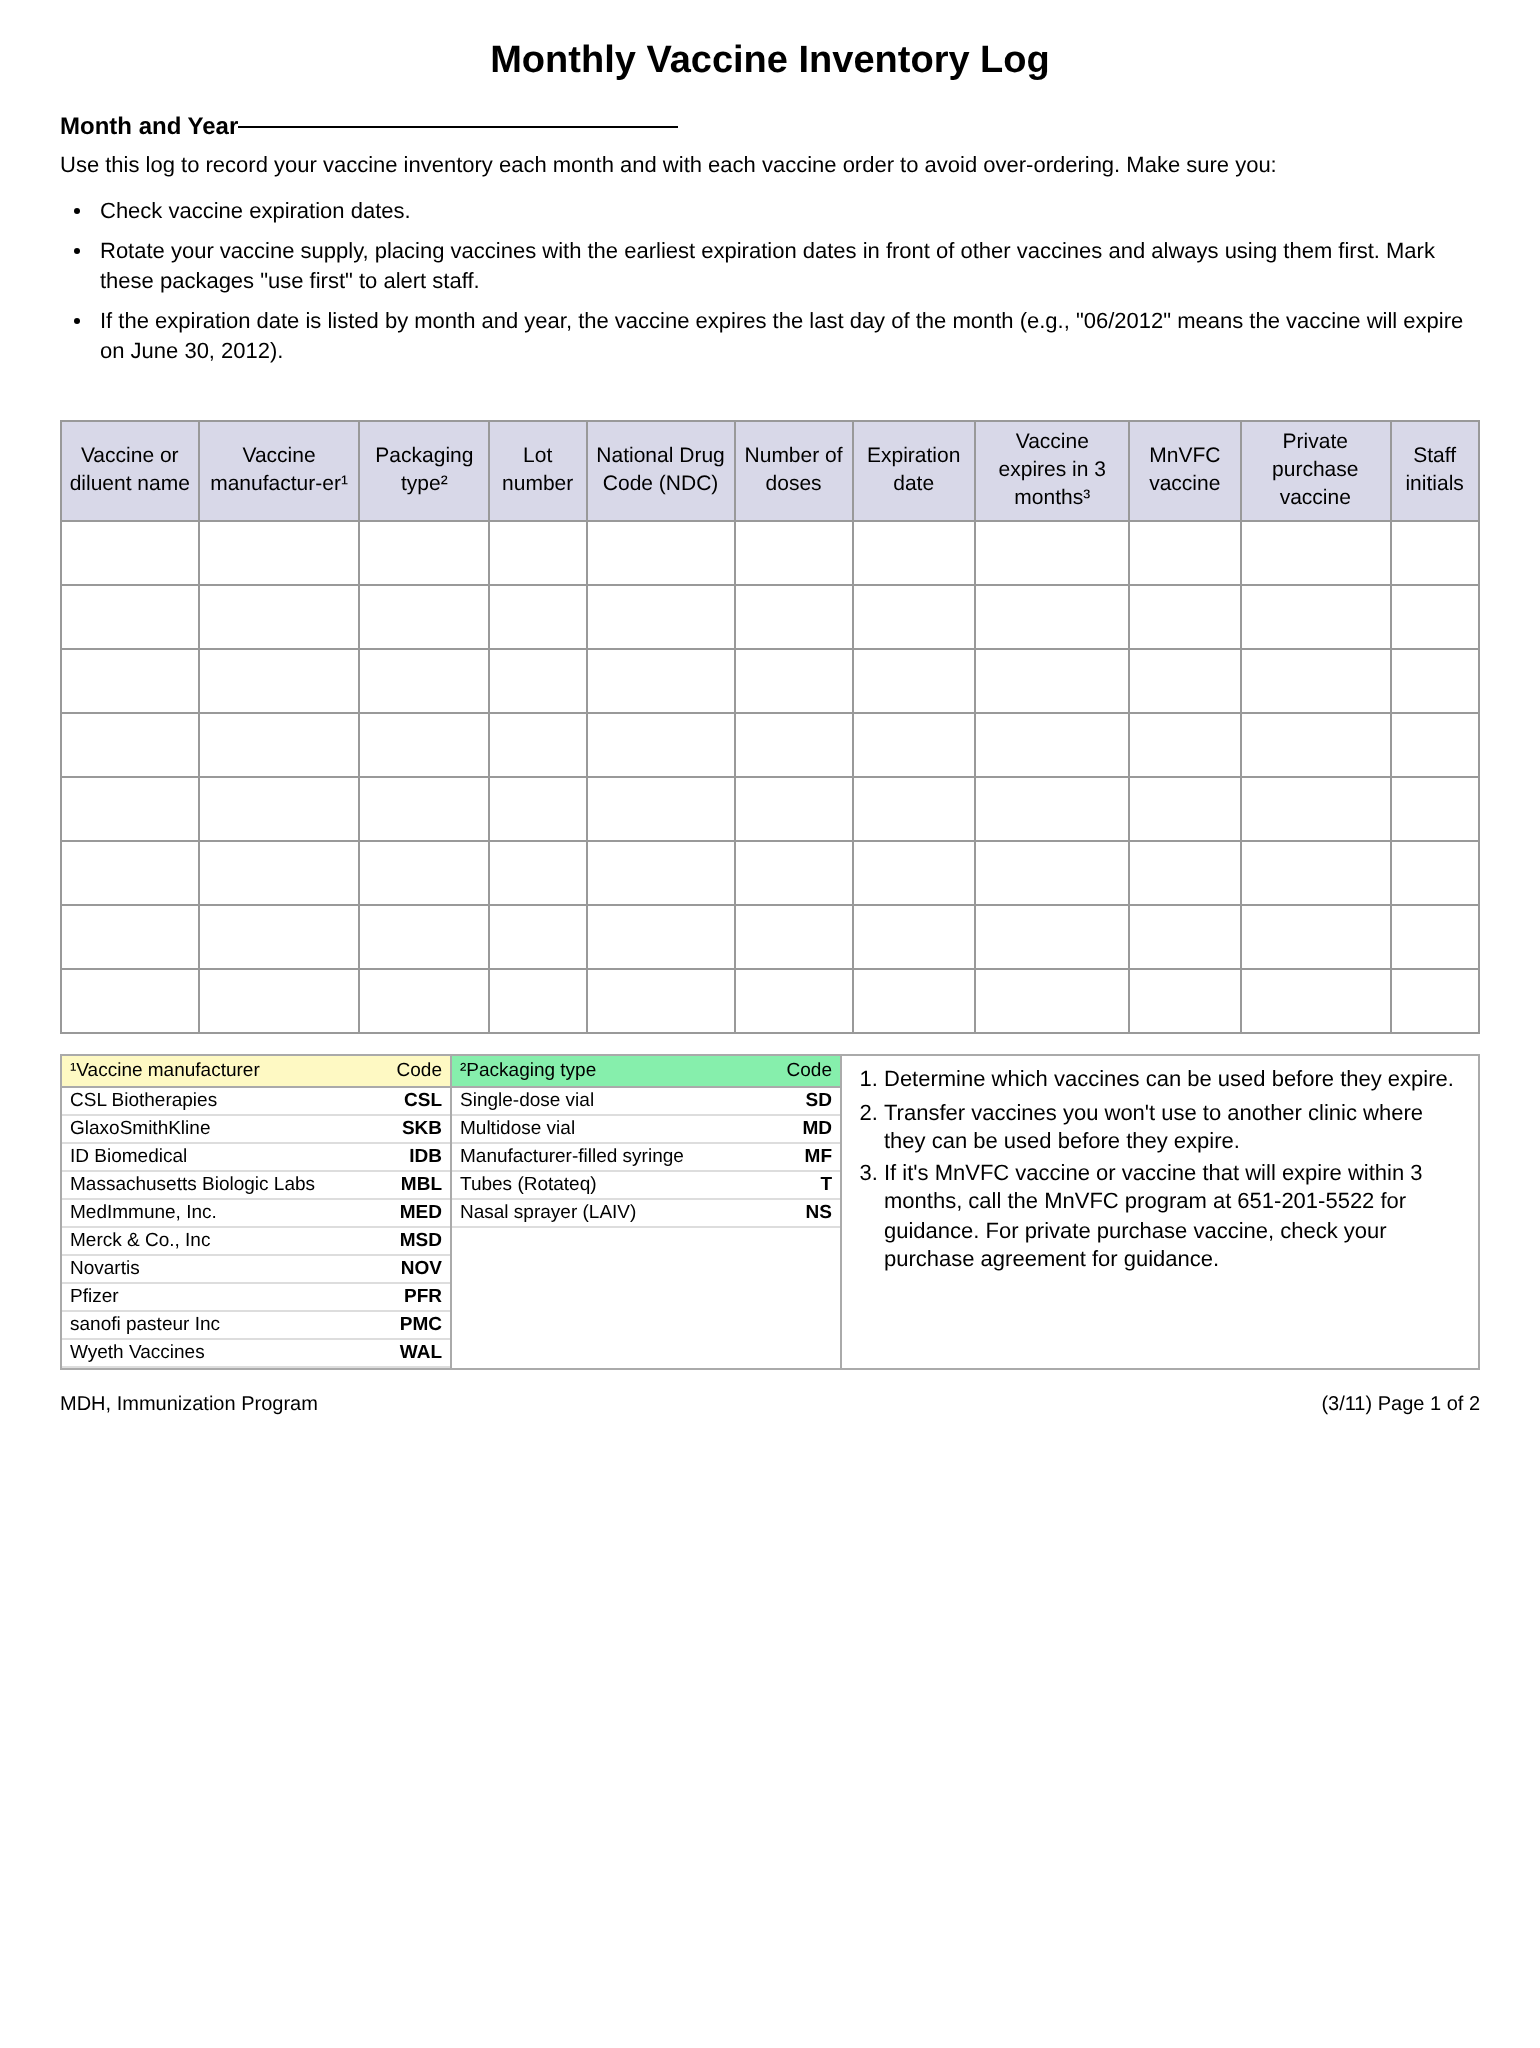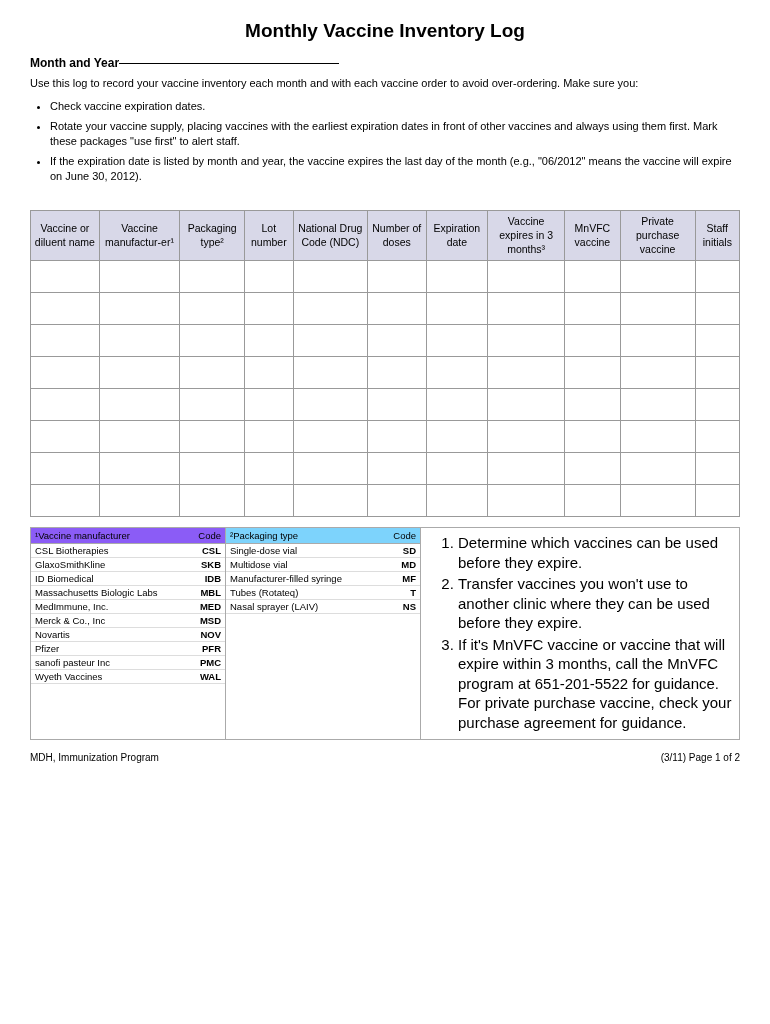--- a/index.html
+++ b/index.html
@@ -79,21 +79,21 @@
       width: 195px;
       min-width: 195px;
       border-right: 1px solid #aaa;
     }
     .footnote-left table {
       width: 100%;
       border-collapse: collapse;
       font-size: 9.5px;
     }
     .footnote-left table th {
-      background-color: #8b5cf6;
+      background-color: #fef9c3;
       padding: 2px 4px;
       font-weight: normal;
       border-bottom: 1px solid #aaa;
       text-align: left;
     }
     .footnote-left table td {
       padding: 1px 4px;
       border-bottom: 1px solid #ddd;
       margin-left: 36px;
     }
@@ -106,21 +106,21 @@
       width: 195px;
       min-width: 195px;
       border-right: 1px solid #aaa;
     }
     .footnote-center table {
       width: 100%;
       border-collapse: collapse;
       font-size: 9.5px;
     }
     .footnote-center table th {
-      background-color: #7dd3fc;
+      background-color: #86efac;
       padding: 2px 4px;
       font-weight: normal;
       border-bottom: 1px solid #aaa;
       text-align: left;
     }
     .footnote-center table td {
       padding: 1px 4px;
       border-bottom: 1px solid #ddd;
     }
     .footnote-center table td:last-child {
@@ -135,22 +135,22 @@
       line-height: 1.4;
     }
     .footnote-right .fn-title {
       font-weight: bold;
       margin-bottom: 4px;
       background-color: #d8d8e8;
       margin: -5px -7px 4px -7px;
       padding: 2px 7px;
     }
     .footnote-right ol {
-      margin-left: 30px;
-      font-size: 15px;
+      margin-left: 14px;
+      font-size: 11px;
     }
     .footnote-right ol li {
       margin-bottom: 2px;
       line-height: 1.3;
     }
     .footnote-right p {
       margin-bottom: 4px;
       font-size: 9.5px;
     }
     .page-footer {

